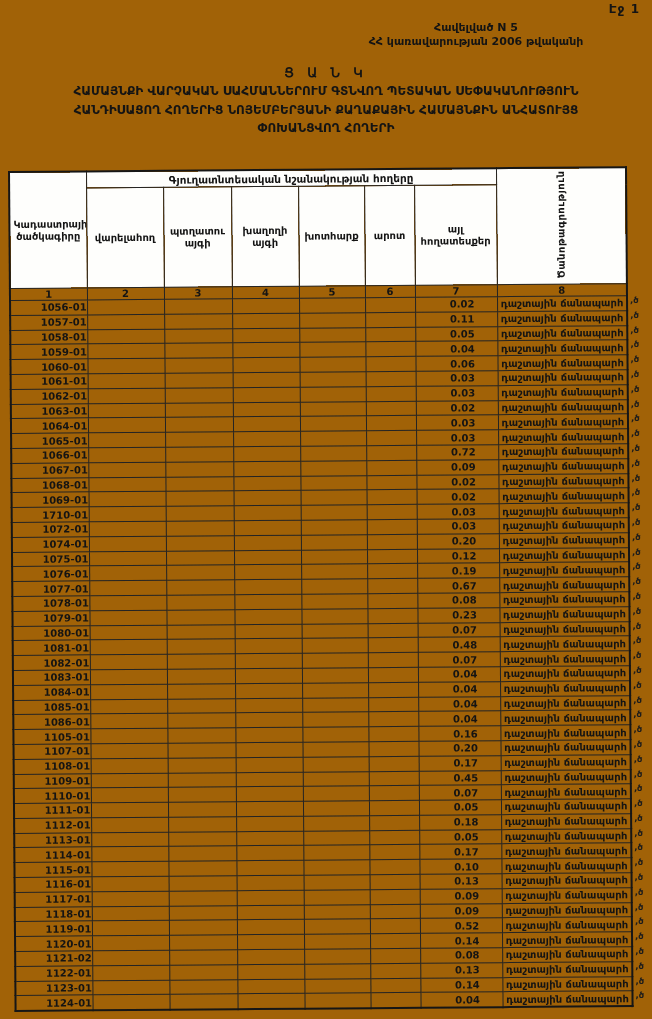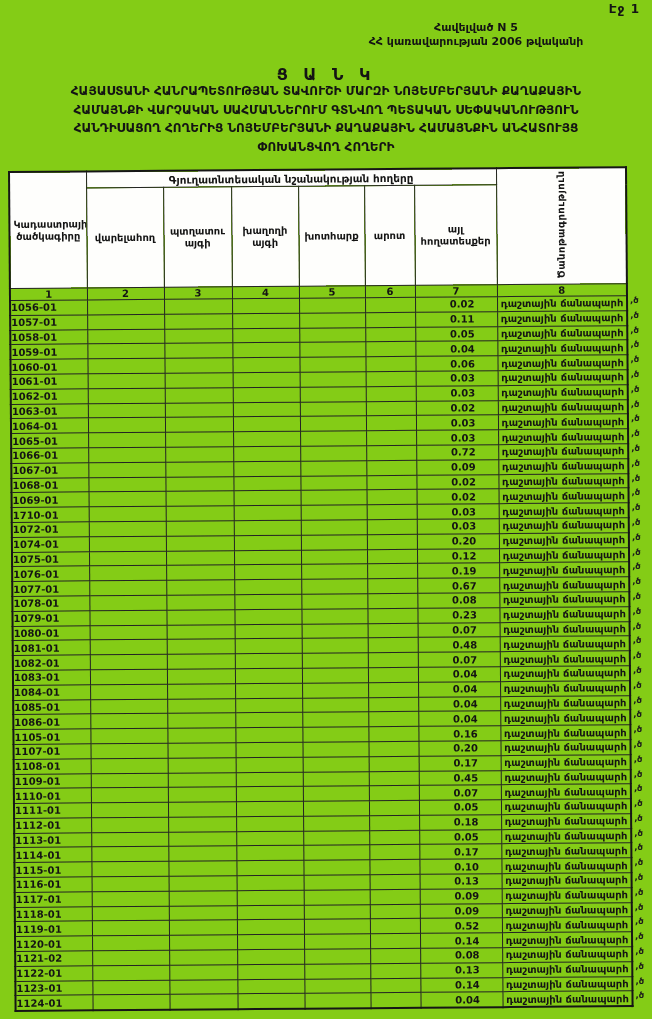--- a/index.html
+++ b/index.html
@@ -1,62 +1,61 @@
 <!DOCTYPE html>
 <html><head>
 <meta charset="utf-8">
 <style>
   html,body{margin:0;padding:0;}
   body{background:#ffffff;}
   .page{
-    position:relative;width:652px;height:1019px;background:#84cc16;
+    position:relative;width:652px;height:1019px;background:#a16207;
     font-family:"DejaVu Sans","Liberation Sans",sans-serif;color:#141414;
     overflow:hidden;
   }
   .page-label{position:absolute;top:2px;right:12px;font-size:12px;font-weight:bold;letter-spacing:1px;}
   .annex-block{position:absolute;top:21px;left:320px;width:312px;text-align:center;
     font-size:11px;font-weight:bold;line-height:13.5px;white-space:nowrap;}
   .list-label{position:absolute;top:65px;left:0;width:100%;text-align:center;
-    font-size:16px;font-weight:bold;letter-spacing:5px;}
+    font-size:13px;font-weight:bold;letter-spacing:5px;font-family:Liberation Serif, serif;}
   .doc-title{position:absolute;top:82px;left:0;width:100%;text-align:center;
     font-size:12px;font-weight:bold;line-height:18.5px;letter-spacing:0px;}
   .table-zone{position:absolute;top:171px;left:8px;width:644px;
     transform:rotate(-0.45deg);transform-origin:0 0;}
   table{border-collapse:collapse;table-layout:fixed;width:617px;border:2px solid #161616;}
   th,td{border:1px solid #242424;padding:0;overflow:hidden;}
   thead th{font-weight:bold;text-align:center;vertical-align:middle;background:#fefefc;}
   .group-h{height:15px;font-size:10.5px;white-space:nowrap;}
   .sub-row th{height:99px;font-size:10px;line-height:12px;padding:0 2px;}
   .code-h{font-size:10px;line-height:12px;padding:0 3px;}
   .note-h span{display:inline-block;writing-mode:vertical-rl;transform:rotate(180deg);
     font-size:10px;font-weight:bold;letter-spacing:0.5px;}
   .num-row td{height:11px;font-size:10px;font-weight:bold;text-align:center;line-height:11px;}
   .data-row td{height:13.8px;font-size:10px;line-height:13px;}
-  .code-cell{font-weight:bold;text-align:left;margin-left:44px;}
+  .code-cell{font-weight:bold;text-align:right;margin-left:44px;}
   .val-cell{font-weight:bold;text-align:center;padding-left:12px;}
   .remark-cell{font-weight:bold;font-size:9.5px;text-align:left;padding-left:3px;white-space:nowrap;}
   .edge-strip{position:absolute;left:621px;top:127px;width:24px;font-size:8.5px;font-weight:bold;color:#1c1c1c;}
   .edge-strip div{height:14.8px;line-height:14.8px;}
 </style>
 </head>
 <body>
 
 <div class="page">
 
   <div class="page-label">Էջ 1</div>
 
   <div class="annex-block">
     <div>Հավելված N 5</div>
     <div>ՀՀ կառավարության 2006 թվականի</div>
   </div>
 
   <div class="list-label">Ց Ա Ն Կ</div>
 
   <div class="doc-title">
-    <div>ՀԱՅԱՍՏԱՆԻ ՀԱՆՐԱՊԵՏՈՒԹՅԱՆ ՏԱՎՈՒՇԻ ՄԱՐԶԻ ՆՈՅԵՄԲԵՐՅԱՆԻ ՔԱՂԱՔԱՅԻՆ</div>
     <div>ՀԱՄԱՅՆՔԻ ՎԱՐՉԱԿԱՆ ՍԱՀՄԱՆՆԵՐՈՒՄ ԳՏՆՎՈՂ ՊԵՏԱԿԱՆ ՍԵՓԱԿԱՆՈՒԹՅՈՒՆ</div>
     <div>ՀԱՆԴԻՍԱՑՈՂ ՀՈՂԵՐԻՑ ՆՈՅԵՄԲԵՐՅԱՆԻ ՔԱՂԱՔԱՅԻՆ ՀԱՄԱՅՆՔԻՆ ԱՆՀԱՏՈՒՅՑ</div>
     <div>ՓՈԽԱՆՑՎՈՂ ՀՈՂԵՐԻ</div>
   </div>
 
   <div class="table-zone">
     <table>
       <colgroup>
         <col style="width:77px">
           <col style="width:77px">

